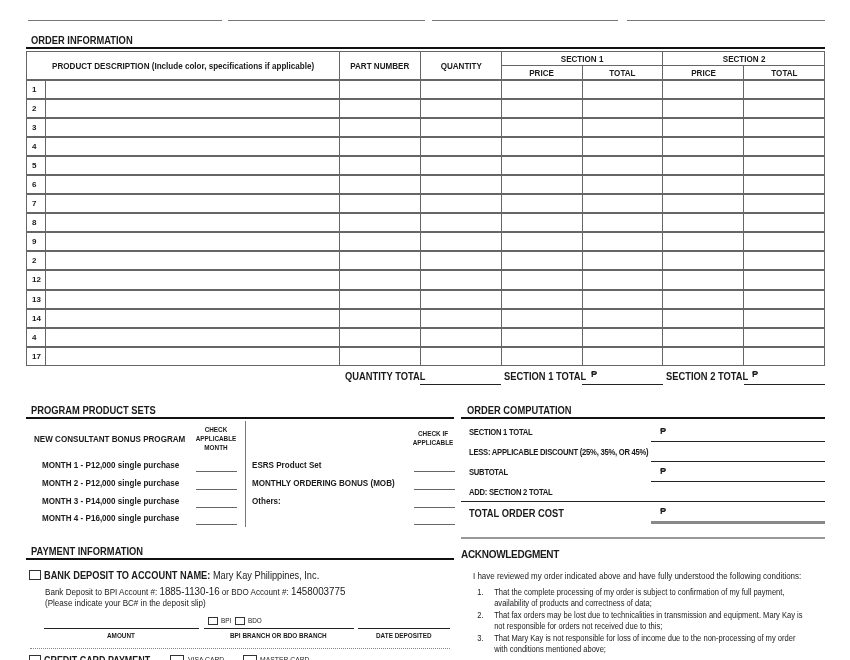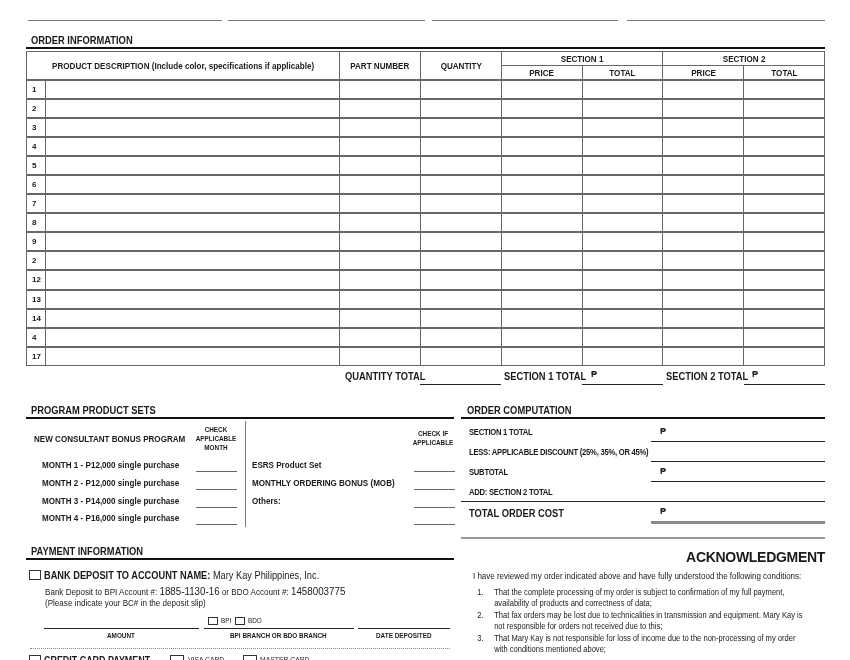--- a/index.html
+++ b/index.html
@@ -303,19 +303,19 @@
 <div class="lbl-n" style="left:376px;top:631px;font-size:7.5px;font-weight:bold;">DATE DEPOSITED</div>
 
 <div class="abs" style="left:30px;top:648px;width:420px;border-top:1px dotted #888;"></div>
 <div class="checkbox" style="left:29px;top:655px;"></div>
 <div class="lbl" style="left:44px;top:654px;font-size:10.5px;">CREDIT CARD PAYMENT</div>
 <div class="checkbox" style="left:170px;top:655px;width:14px;"></div>
 <div class="lbl-n" style="left:188px;top:655px;font-size:8px;">VISA CARD</div>
 <div class="checkbox" style="left:243px;top:655px;width:14px;"></div>
 <div class="lbl-n" style="left:260px;top:655px;font-size:8px;">MASTER CARD</div>
 
-<div class="abs" style="left:461px;top:549px;width:364px;text-align:right;font-size:14px;font-weight:bold;letter-spacing:-0.3px;">ACKNOWLEDGMENT</div>
+<div class="abs" style="left:461px;top:549px;width:364px;text-align:left;font-size:10px;font-weight:bold;letter-spacing:-0.3px;">ACKNOWLEDGMENT</div>
 <div class="abs" style="left:473px;top:570px;white-space:nowrap;font-size:9.5px;transform-origin:left top;transform:scaleX(0.84);">I have reviewed my order indicated above and have fully understood the following conditions:</div>
 <ul class="abs ack-list" id="ack-list" style="left:474px;top:587px;width:400px;font-size:9px;line-height:10.5px;transform-origin:left top;transform:scaleX(0.84);">
     <li><span class="n">1.</span><span>That the complete processing of my order is subject to confirmation of my full payment, availability of products and correctness of data;</span></li>
     <li><span class="n">2.</span><span>That fax orders may be lost due to technicalities in transmission and equipment. Mary Kay is not responsible for orders not received due to this;</span></li>
     <li><span class="n">3.</span><span>That Mary Kay is not responsible for loss of income due to the non-processing of my order with conditions mentioned above;</span></li>
   </ul>
 
 </body></html>

